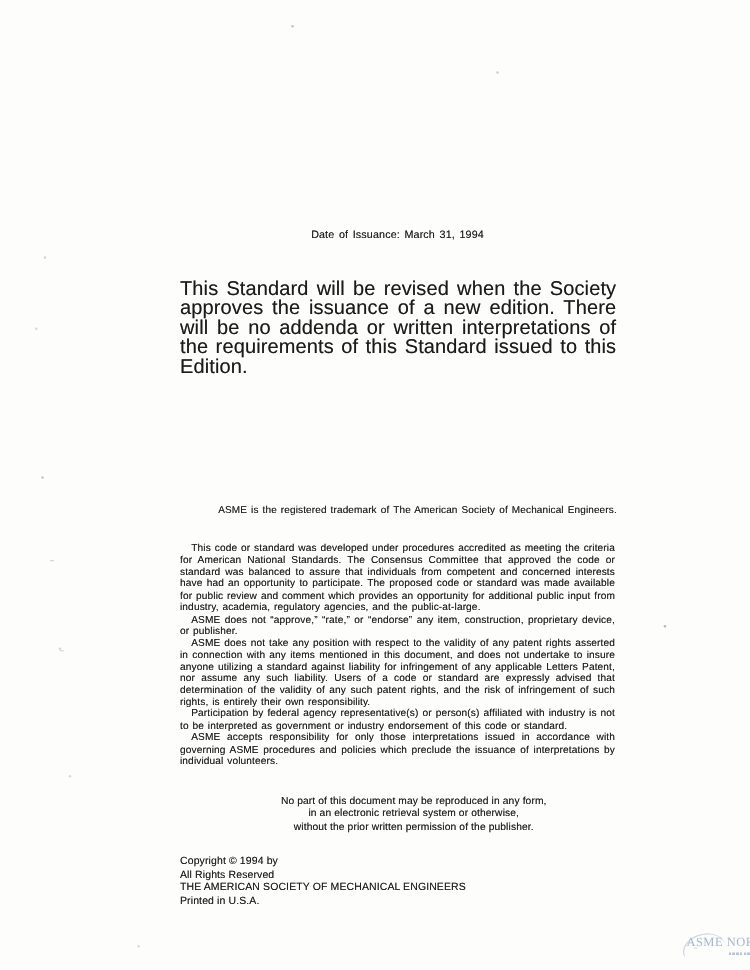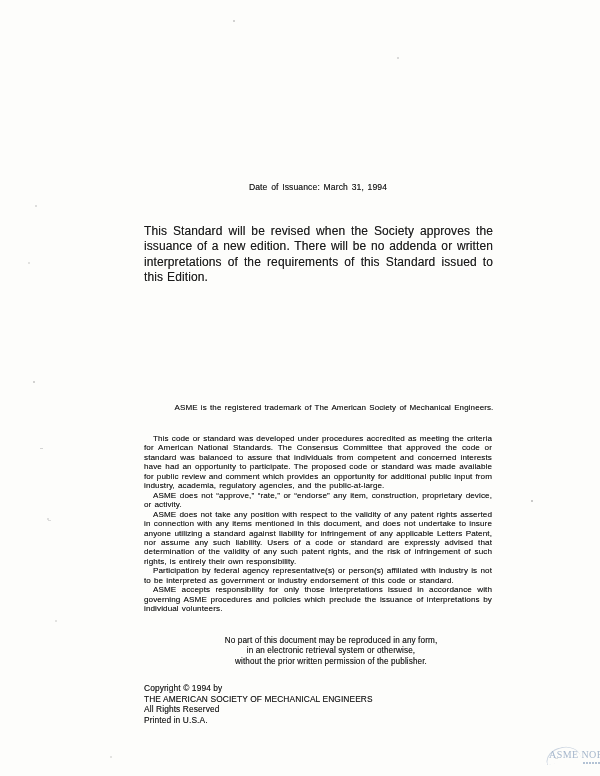--- a/index.html
+++ b/index.html
@@ -30,21 +30,21 @@
     top: 182px;
     font-size: 8.6px;
     text-align: center;
     word-spacing: 1.2px;
   }
   .revision-notice {
     position: absolute;
     left: 144px;
     width: 349px;
     top: 224px;
-    font-size: 12px;
+    font-size: 16px;
     line-height: 15.4px;
     text-align: justify;
     word-spacing: 0.6px;
   }
   .trademark-line {
     position: absolute;
     left: 160px;
     width: 348px;
     top: 403px;
     font-size: 8px;
@@ -149,36 +149,36 @@
 <div class="page">
 
   <div class="doc-text date-line">Date of Issuance: March 31, 1994</div>
 
   <div class="doc-text revision-notice">This Standard will be revised when the Society approves the issuance of a new edition. There will be no addenda or written interpretations of the requirements of this Standard issued to this Edition.</div>
 
   <div class="doc-text trademark-line">ASME is the registered trademark of The American Society of Mechanical Engineers.</div>
 
   <div class="doc-text disclaimer-block">
     <p>This code or standard was developed under procedures accredited as meeting the criteria for American National Standards. The Consensus Committee that approved the code or standard was balanced to assure that individuals from competent and concerned interests have had an opportunity to participate. The proposed code or standard was made available for public review and comment which provides an opportunity for additional public input from industry, academia, regulatory agencies, and the public-at-large.</p>
-    <p>ASME does not “approve,” “rate,” or “endorse” any item, construction, proprietary device, or activity.</p>
+    <p>ASME does not “approve,” “rate,” or “endorse” any item, construction, proprietary device, or publisher.</p>
     <p>ASME does not take any position with respect to the validity of any patent rights asserted in connection with any items mentioned in this document, and does not undertake to insure anyone utilizing a standard against liability for infringement of any applicable Letters Patent, nor assume any such liability. Users of a code or standard are expressly advised that determination of the validity of any such patent rights, and the risk of infringement of such rights, is entirely their own responsibility.</p>
     <p>Participation by federal agency representative(s) or person(s) affiliated with industry is not to be interpreted as government or industry endorsement of this code or standard.</p>
     <p>ASME accepts responsibility for only those interpretations issued in accordance with governing ASME procedures and policies which preclude the issuance of interpretations by individual volunteers.</p>
   </div>
 
   <div class="doc-text reproduction-notice">
     <div>No part of this document may be reproduced in any form,</div>
     <div>in an electronic retrieval system or otherwise,</div>
     <div>without the prior written permission of the publisher.</div>
   </div>
 
   <div class="doc-text copyright-block">
     <div>Copyright © 1994 by</div>
+    <div>All Rights Reserved</div>
     <div>THE AMERICAN SOCIETY OF MECHANICAL ENGINEERS</div>
-    <div>All Rights Reserved</div>
     <div>Printed in U.S.A.</div>
   </div>
 
   <div class="watermark">
     <span class="wm-swoosh"></span>
     <span>ASME NORM</span>
     <span class="wm-subline"></span>
   </div>
 
   <div class="scan-noise"></div>

